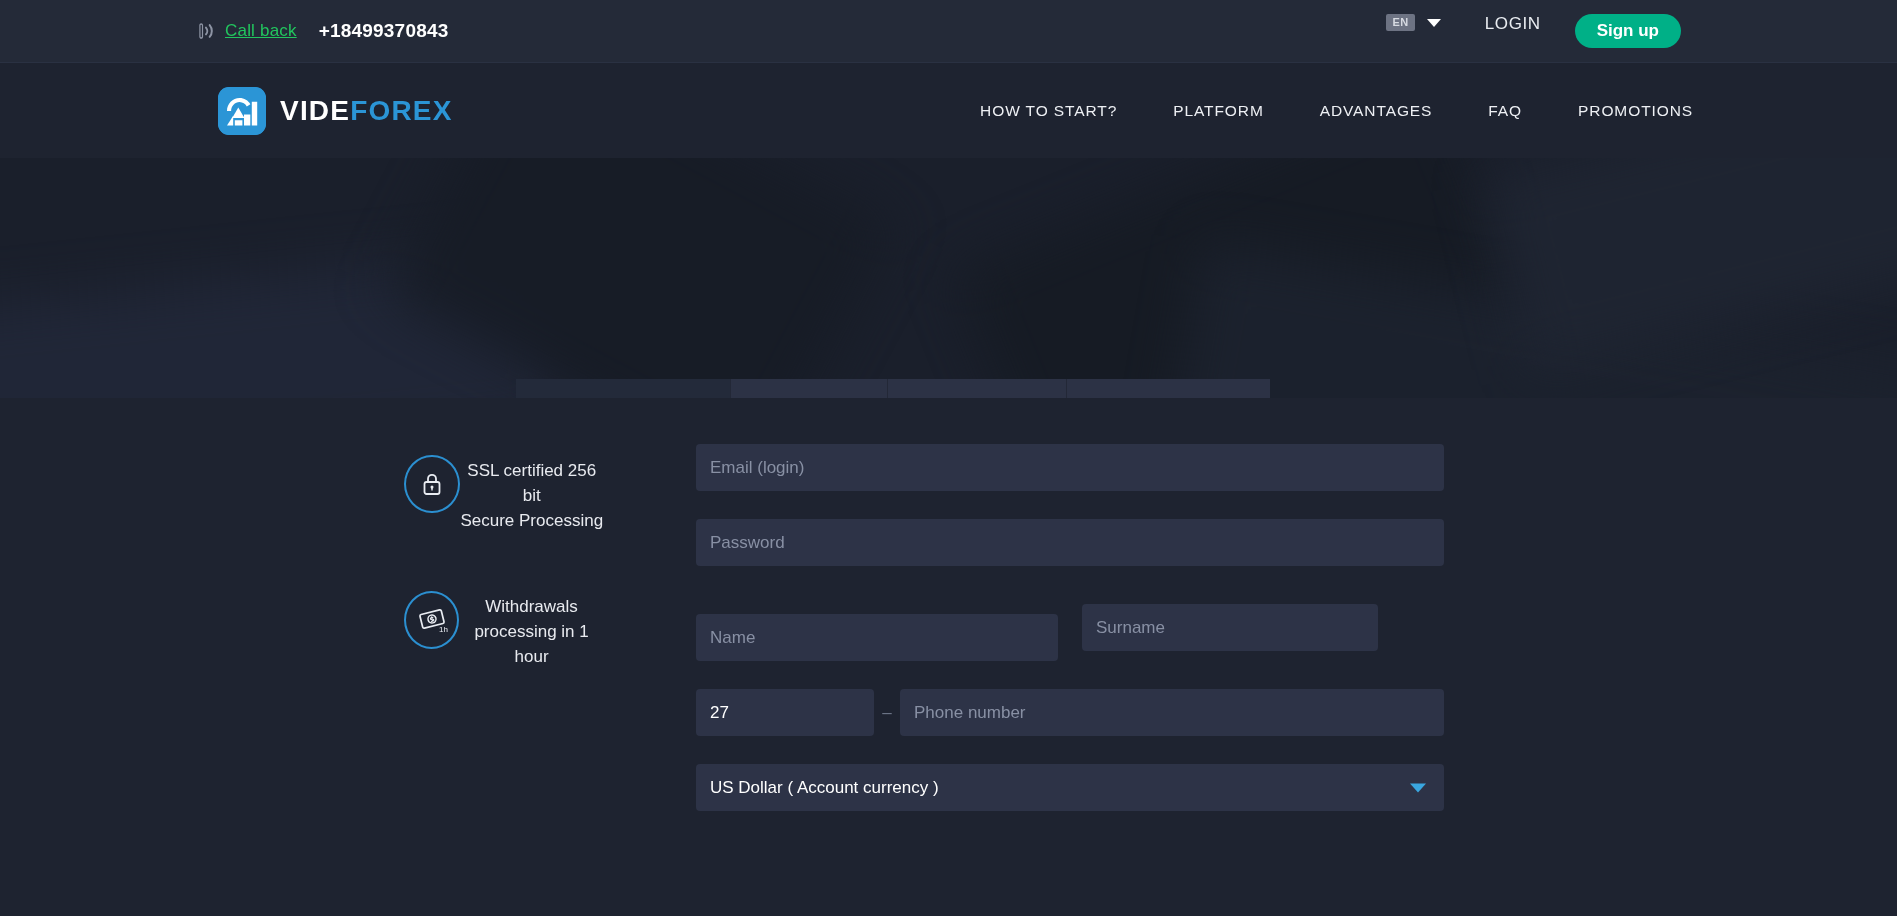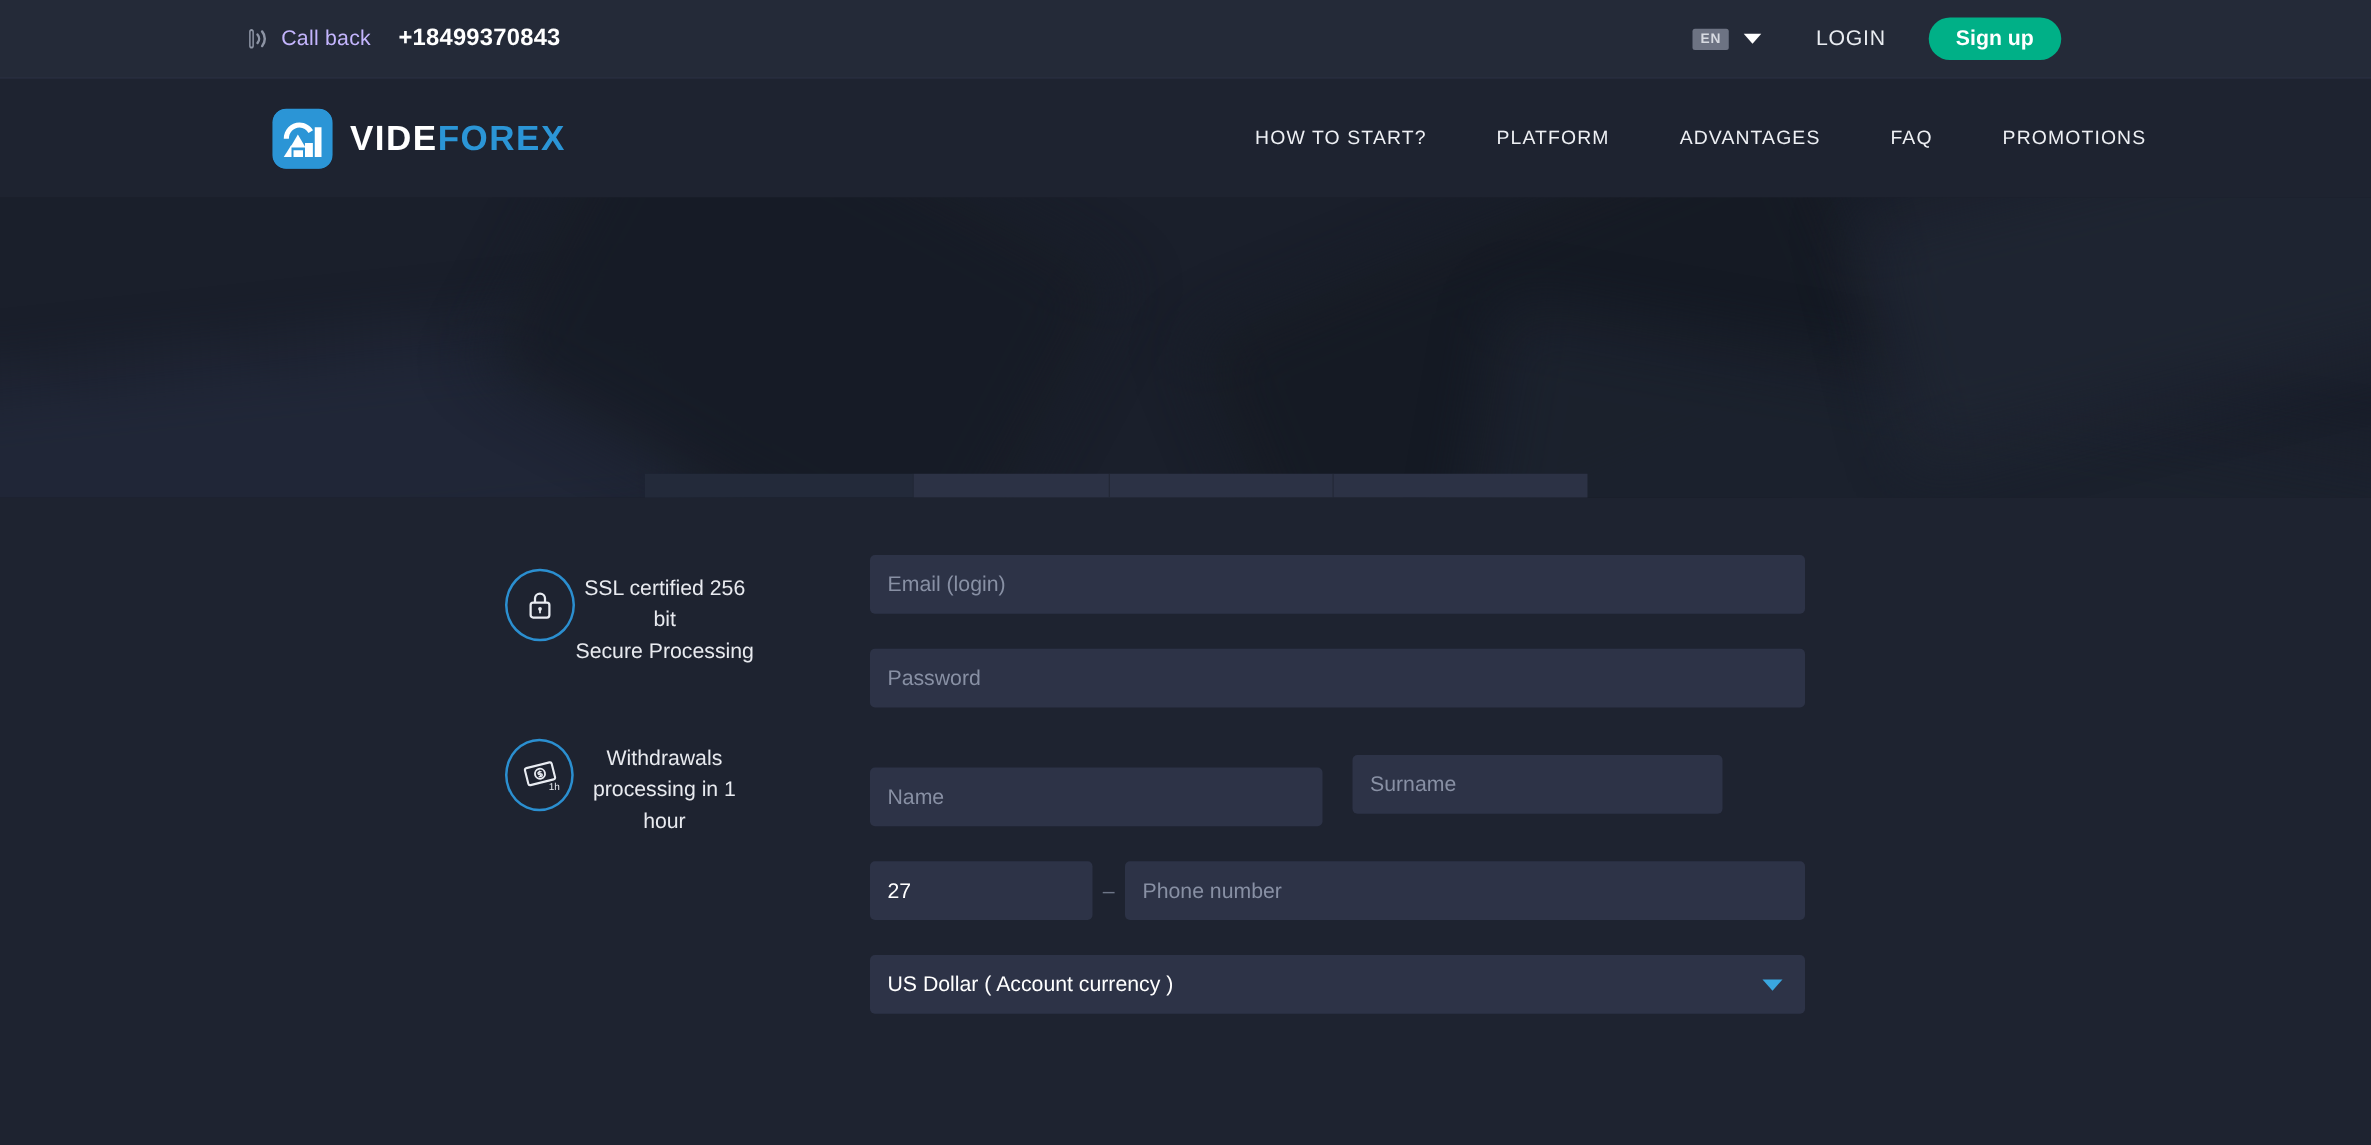--- a/index.html
+++ b/index.html
@@ -26,36 +26,37 @@
     align-items: center;
     margin-left: 196px;
   }
   .phone-icon {
     width: 20px; height: 20px;
     margin-right: 9px;
     display: flex; align-items: center; justify-content: center;
     color: #8d94a4;
   }
   .callback-label {
-    color: #c4b5fd;
+    color: #22c55e;
     font-size: 17px;
     letter-spacing: .2px;
+    text-decoration: underline;
   }
   .phone-number {
     color: #ffffff;
     font-size: 19px;
     font-weight: 700;
     margin-left: 22px;
     letter-spacing: .2px;
   }
   .topbar-right {
     position: absolute;
-    right: 248px;
-    display: flex;
-    align-items: center;
+    right: 216px;
+    display: flex;
+    align-items: flex-start;
     gap: 0;
   }
   .lang-select {
     display: flex; align-items: center; gap: 12px;
     margin-right: 44px;
   }
   .lang-badge {
     background: #6d7383;
     color: #d7dae1;
     font-size: 11px;
@@ -113,21 +114,21 @@
   }
   .logo-text {
     font-size: 28px;
     font-weight: 700;
     letter-spacing: 1.2px;
   }
   .logo-text .t1 { color: #ffffff; }
   .logo-text .t2 { color: #2b95d6; }
   .nav {
     position: absolute;
-    right: 180px;
+    right: 204px;
     display: flex;
     align-items: center;
     gap: 0;
   }
   .nav a {
     color: #eef0f4;
     font-size: 15.5px;
     letter-spacing: .9px;
     text-decoration: none;
     padding: 0 28px;

